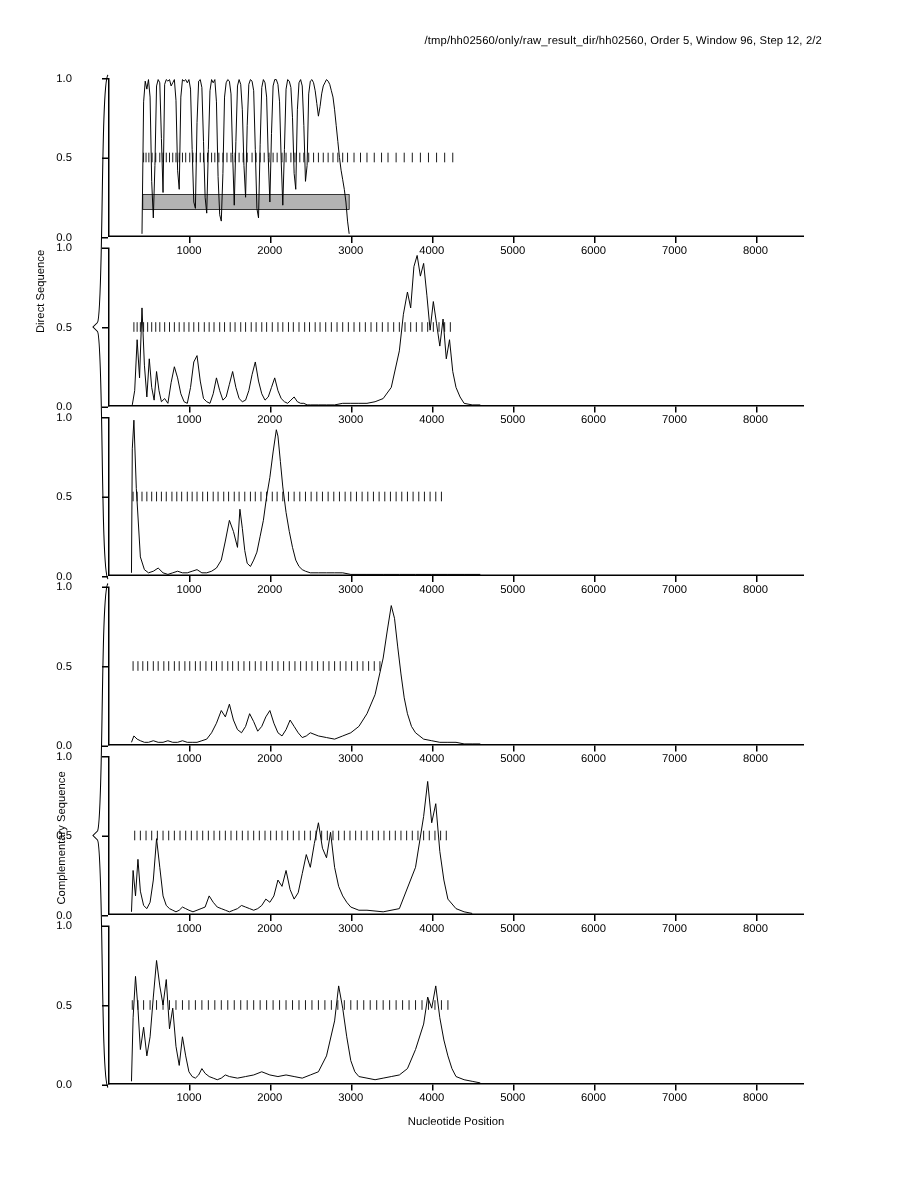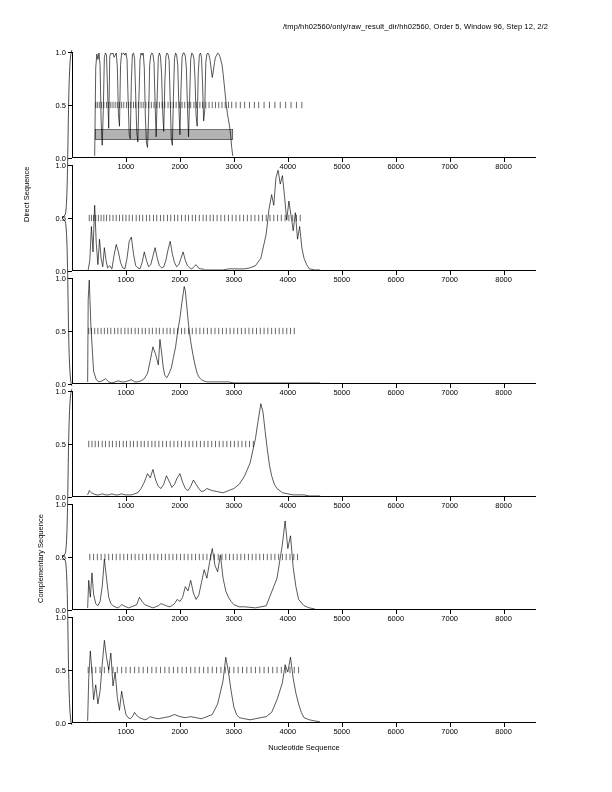--- a/index.html
+++ b/index.html
@@ -61,21 +61,21 @@
   .ytick {
     position: absolute;
     left: -4px;
     width: 4px;
     height: 1px;
     background: #000;
   }
   .ytick-label {
     position: absolute;
     right: 100%;
-    margin-right: 6px;
+    margin-right: 24px;
     font-size: 7.5px;
     transform: translateY(-50%);
     white-space: nowrap;
   }
   .xtick {
     position: absolute;
     bottom: -4px;
     width: 1px;
     height: 4px;
     background: #000;
@@ -628,20 +628,20 @@
             <line x1="209.33953488372092" x2="209.33953488372092" y1="49.8" y2="56.2" stroke="#000" stroke-width="0.6"></line>
             <line x1="213.65581395348838" x2="213.65581395348838" y1="49.8" y2="56.2" stroke="#000" stroke-width="0.6"></line>
             <line x1="217.9720930232558" x2="217.9720930232558" y1="49.8" y2="56.2" stroke="#000" stroke-width="0.6"></line>
             <line x1="222.28837209302327" x2="222.28837209302327" y1="49.8" y2="56.2" stroke="#000" stroke-width="0.6"></line>
             <line x1="226.60465116279067" x2="226.60465116279067" y1="49.8" y2="56.2" stroke="#000" stroke-width="0.6"></line>
           </g>
           <path d="M15.65 103.88 L16.73 61.48 L18.34 33.92 L19.96 55.12 L21.58 82.68 L23.74 67.84 L25.90 86.92 L28.06 74.20 L30.21 47.70 L32.37 23.32 L34.53 40.28 L36.69 53.00 L38.85 36.04 L41.00 68.90 L43.16 55.12 L45.32 80.56 L47.48 93.28 L49.64 74.20 L51.80 86.92 L53.95 97.52 L56.11 100.70 L58.27 101.76 L60.43 99.64 L62.59 95.40 L64.74 98.58 L67.44 100.70 L70.14 101.76 L72.84 102.82 L75.53 101.76 L78.23 99.64 L80.93 100.70 L86.33 101.76 L91.72 100.70 L97.12 99.64 L102.51 97.52 L107.91 99.64 L113.30 100.70 L118.70 99.64 L124.09 100.70 L129.49 101.76 L134.88 99.64 L140.28 97.52 L145.67 86.92 L151.07 63.60 L153.77 40.28 L156.47 55.12 L159.16 74.20 L161.86 90.10 L164.56 97.52 L167.26 100.70 L172.65 101.76 L178.05 102.82 L183.44 101.76 L188.84 100.70 L194.23 99.64 L199.63 95.40 L205.02 82.68 L210.42 65.72 L213.12 47.70 L215.81 55.12 L218.51 40.28 L221.21 61.48 L223.91 76.32 L226.60 86.92 L229.30 95.40 L232.00 100.70 L237.40 102.82 L242.79 103.88 L248.19 104.94" fill="none" stroke="#000" stroke-width="0.65" stroke-linejoin="round"></path>
         </svg>
       </div>
     </div>
-  <div class="xlabel" id="xlabel" style="top: 743px;">Nucleotide Sequence</div>
+  <div class="xlabel" id="xlabel" style="top: 743px;">Nucleotide Position</div>
   <div id="ylabel-top" style="position: absolute; font-size: 7.5px; white-space: nowrap; left: 22px; top: 221.6px; transform: rotate(-90deg); transform-origin: 0px 0px;">Direct Sequence</div>
   <div id="ylabel-bottom" style="position: absolute; font-size: 7.5px; white-space: nowrap; left: 36px; top: 603px; transform: rotate(-90deg); transform-origin: 0px 0px;">Complementary Sequence</div>
   <svg id="braces" style="position:absolute;left:0;top:0;width:612px;height:792px;pointer-events:none;">
       <path d="M72 50 C67 54, 69 210, 65 215 L62 218 L65 221 C69 226, 67 382, 72 386" fill="none" stroke="#000" stroke-width="0.7"></path>
       <path d="M72 389 C67 393, 69 549, 65 554 L62 557 L65 560 C69 565, 67 721, 72 725" fill="none" stroke="#000" stroke-width="0.7"></path>
     </svg>
 </div>
 
 </body></html>

